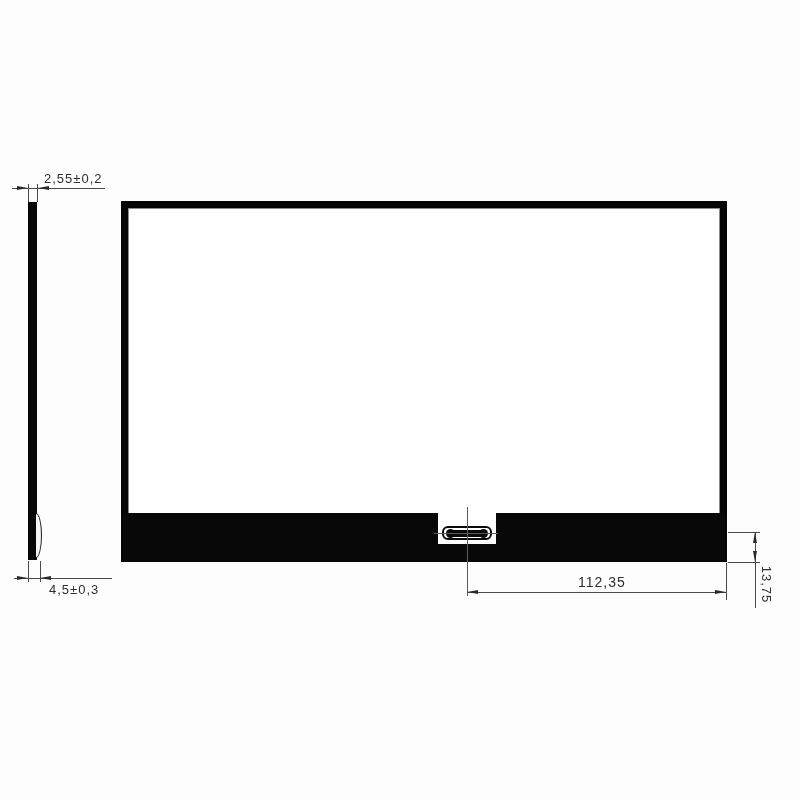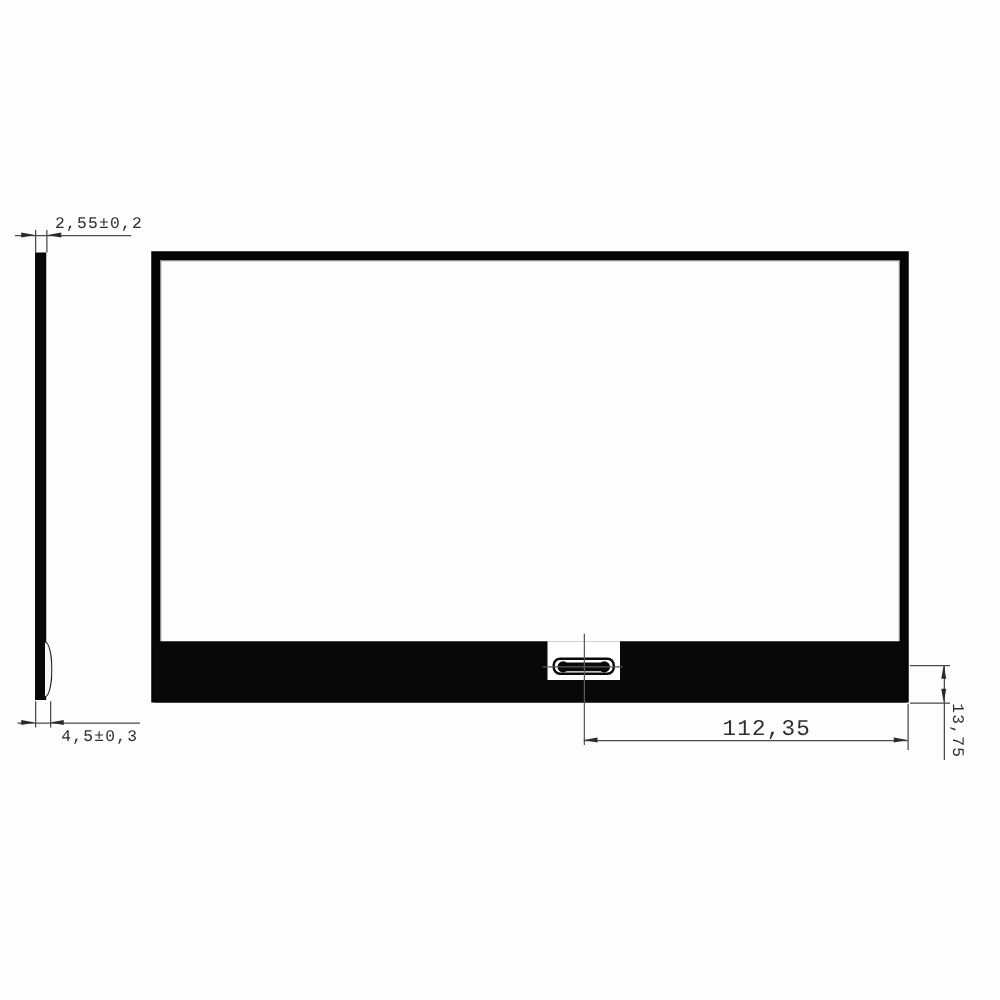--- a/index.html
+++ b/index.html
@@ -1,21 +1,21 @@
 <!DOCTYPE html>
 <html><head>
 <meta charset="utf-8">
 <style>
   html, body { margin: 0; padding: 0; background: #ffffff; }
   #canvas {
     position: relative;
     width: 800px;
     height: 800px;
     background: #fdfdfd;
-    font-family: Liberation Mono, monospace;
+    font-family: Liberation Sans, sans-serif;
     color: #333;
     overflow: hidden;
   }
   .abs { position: absolute; }
 
   
   .fill-black { background: #080808; }
   .hline { height: 1px; background: #4a4a4a; }
   .vline { width: 1px; background: #4a4a4a; }
   .dim-label {
@@ -81,21 +81,21 @@
   #d2-line { left: 14px; top: 578px; width: 98px; }
   #d2-arrow-in-left  { left: 17px; top: 575.5px; }
   #d2-arrow-in-right { left: 40px; top: 575.5px; }
   #d2-label { left: 49px; top: 562px; margin-top: 21px; }
 
   
   #d3-ext-right { left: 726px; top: 563px; height: 37px; }
   #d3-line { left: 467px; top: 592px; width: 259px; }
   #d3-arrow-left  { left: 467px; top: 589.5px; }
   #d3-arrow-right { left: 715px; top: 589.5px; }
-  #d3-label { left: 578px; top: 575px; font-size: 18px; }
+  #d3-label { left: 578px; top: 575px; font-size: 14px; }
 
   
   #d4-ext-top    { left: 728px; top: 532px; width: 32px; }
   #d4-ext-bottom { left: 728px; top: 562px; width: 32px; }
   #d4-line { left: 755px; top: 532px; height: 76px; }
   #d4-arrow-up   { left: 752.5px; top: 532px; }
   #d4-arrow-down { left: 752.5px; top: 551px; }
   #d4-label {
     left: 744px; top: 578px; width: 44px;
     text-align: center;

